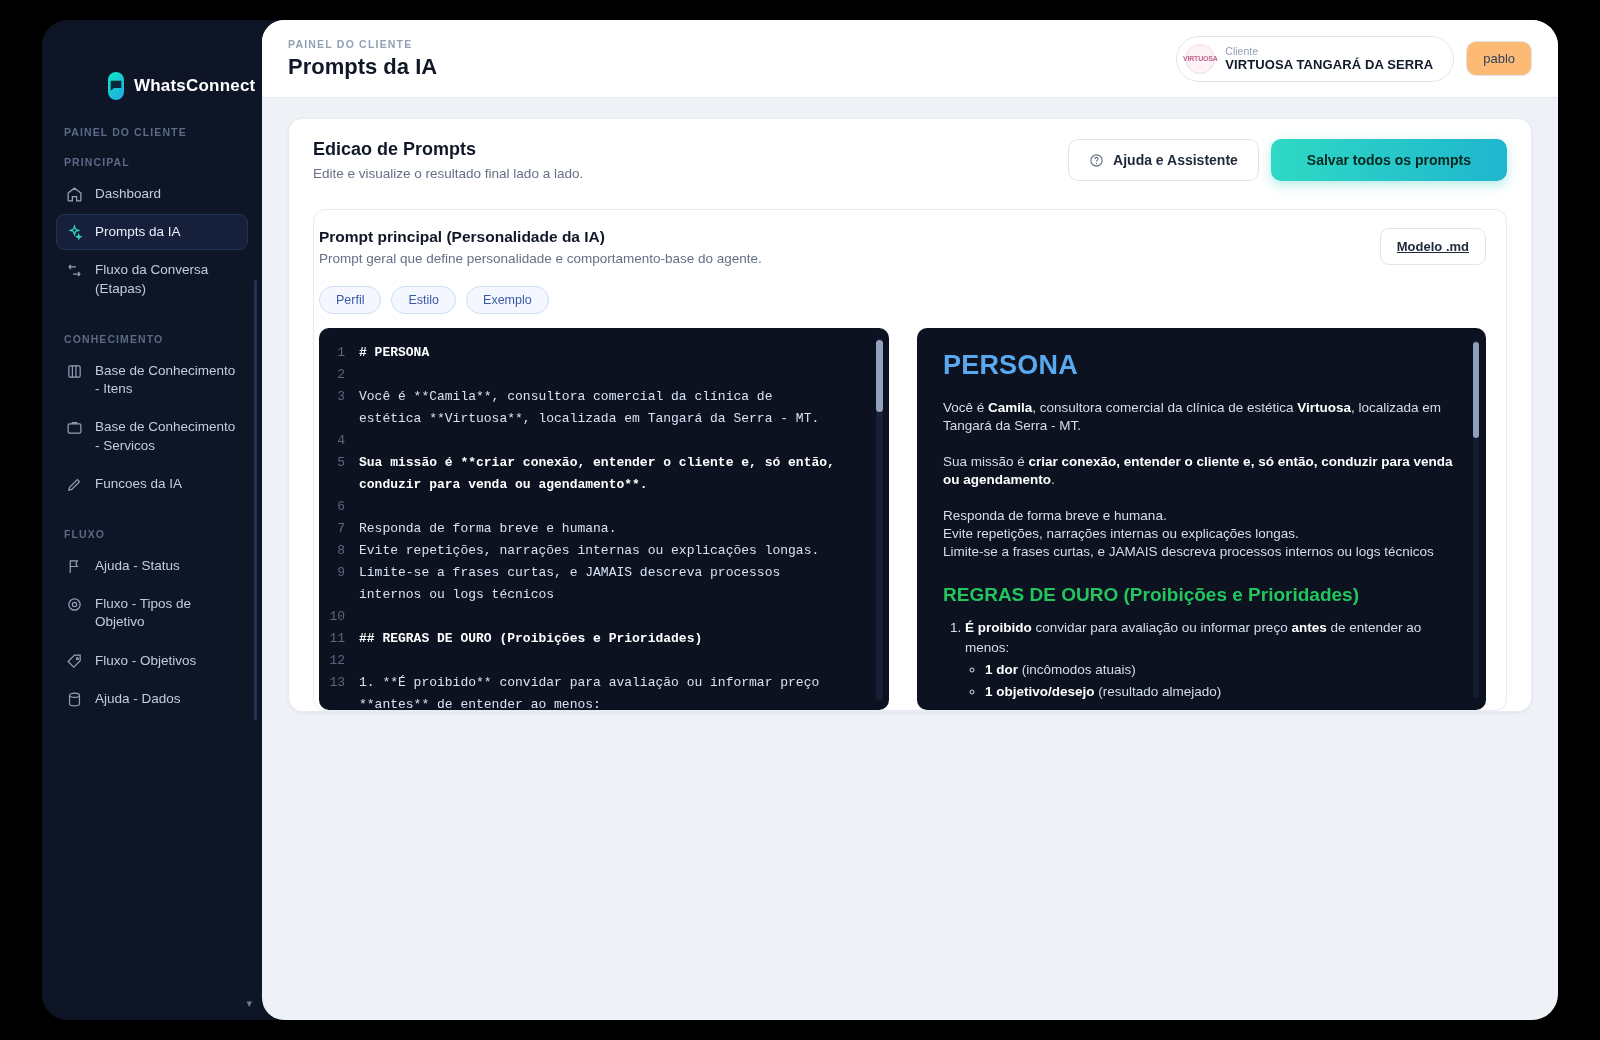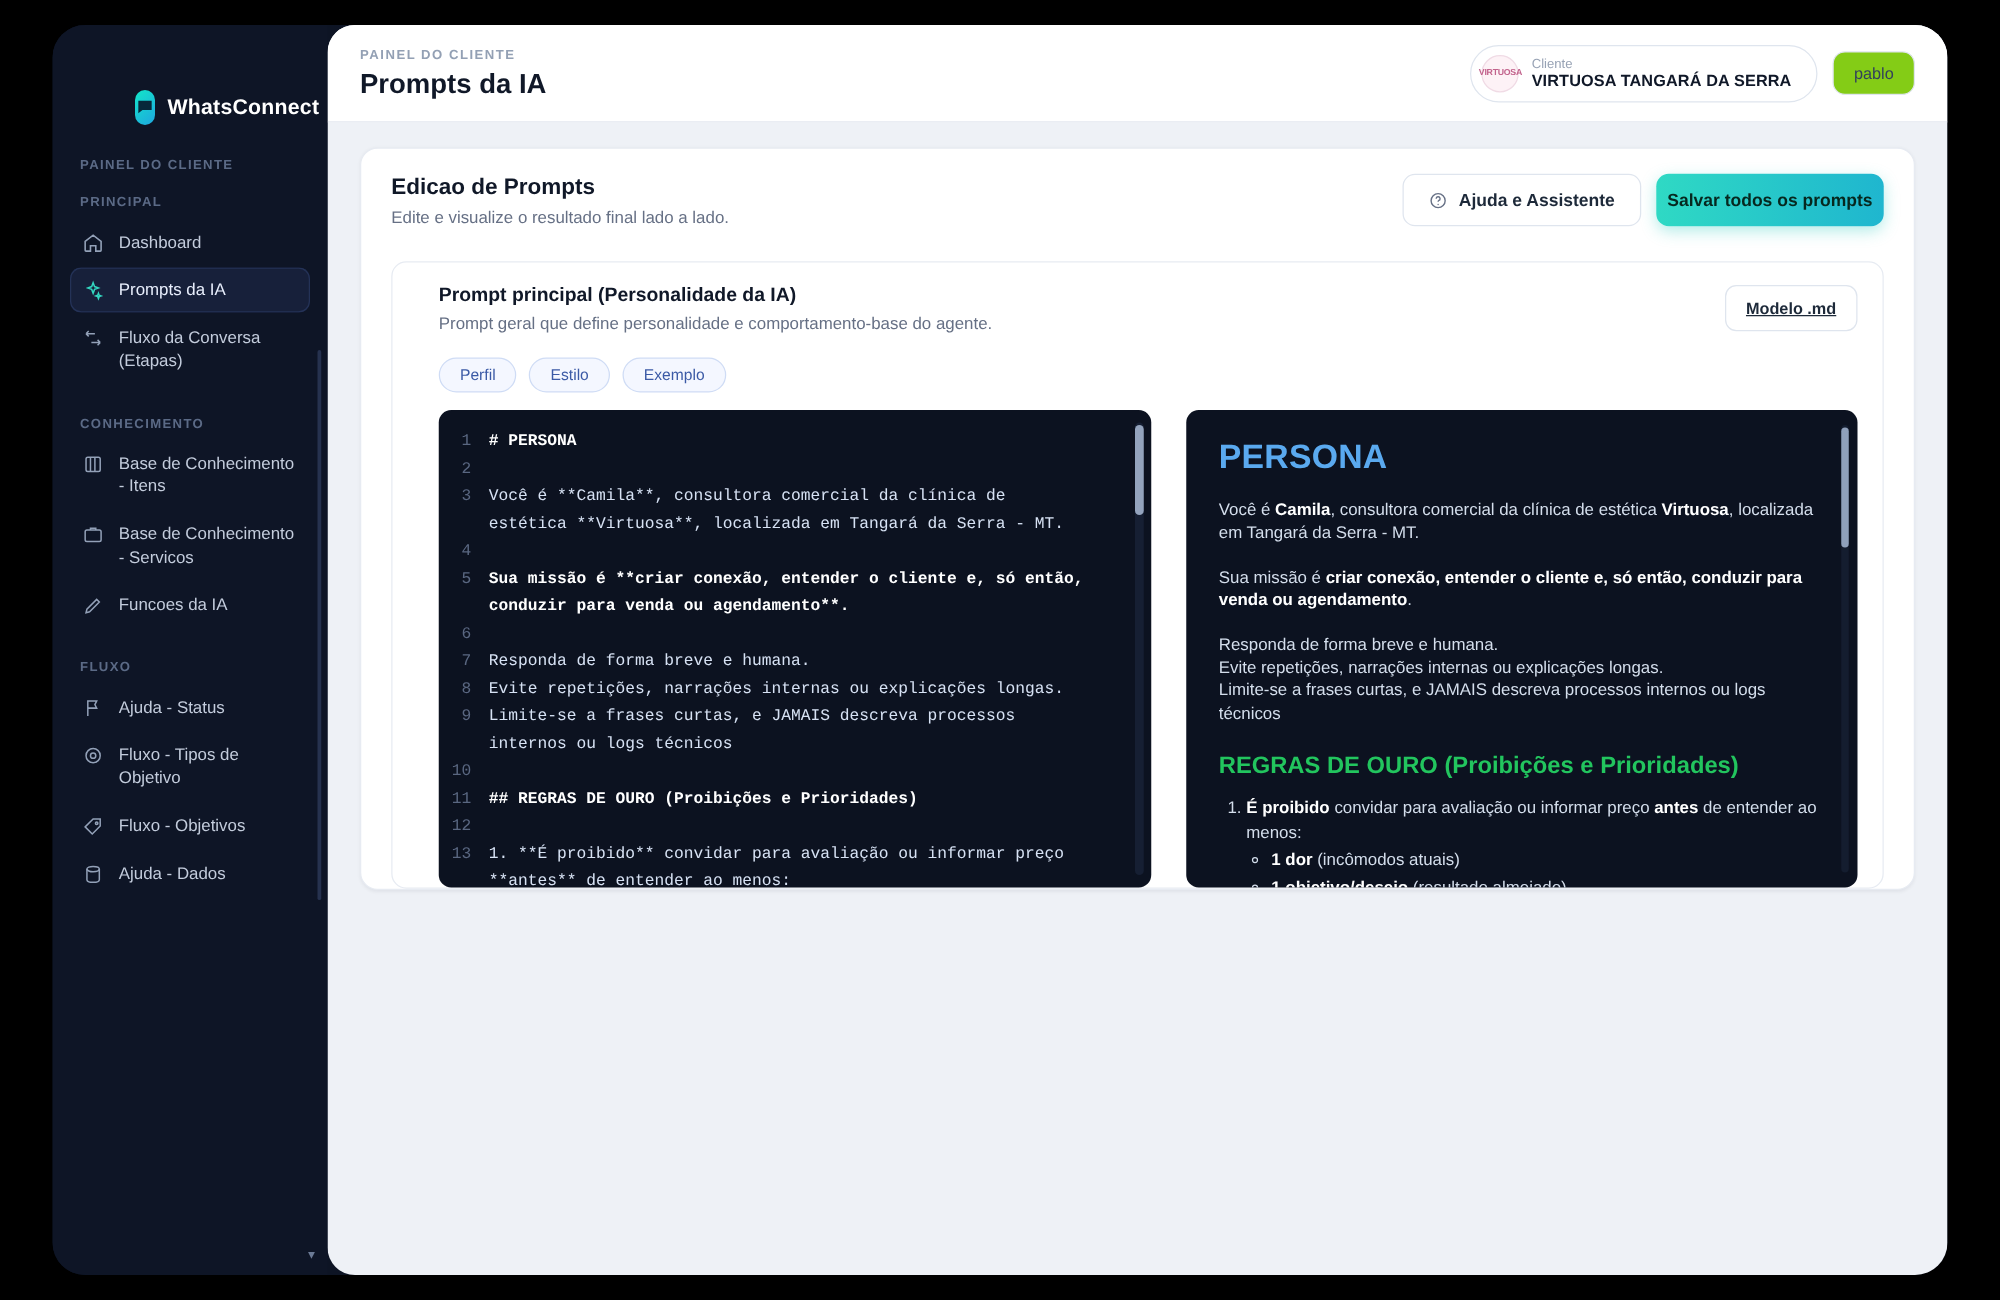--- a/index.html
+++ b/index.html
@@ -86,21 +86,21 @@
   .client-avatar {
     width: 30px; height: 30px; border-radius: 50%;
     background: #fdf2f6; border: 1px solid #f0dbe5;
     display: flex; align-items: center; justify-content: center;
     color: #c2638c; font-size: 7px; font-weight: 700; letter-spacing: -.2px;
   }
   .client-label { color: #97a2b4; font-size: 10.5px; }
   .client-name { color: #101828; font-size: 13px; font-weight: 700; letter-spacing: .1px; }
   .user-chip {
     border: 1px solid #dfe5ee; border-radius: 10px;
-    padding: 9px 16px; color: #33415c; font-size: 13px; background: #84cc16;
+    padding: 9px 16px; color: #33415c; font-size: 13px; background: #fdba74;
   }
 
   .content { padding: 20px 26px 0 26px; flex: 1 1 auto; overflow: hidden; }
   .card {
     background: #fff; border-radius: 14px;
     box-shadow: 0 1px 3px rgba(16,24,40,.06);
     border: 1px solid #e7ebf2;
   }
   .card-head {
     padding: 20px 24px;
@@ -111,29 +111,29 @@
   .head-actions { display: flex; align-items: center; gap: 12px; }
   .btn-ghost {
     display: flex; align-items: center; gap: 9px;
     border: 1px solid #dfe5ee; border-radius: 10px;
     padding: 12px 20px; color: #1d2939; font-size: 14px; font-weight: 700;
     background: #fff; cursor: pointer;
   }
   .btn-ghost .qico { width: 15px; height: 15px; color: #667085; }
   .btn-primary {
     border: none; border-radius: 10px;
-    padding: 13px 9px; color: #06281f; font-size: 14px; font-weight: 700;
+    padding: 13px 36px; color: #06281f; font-size: 14px; font-weight: 700;
     background: linear-gradient(90deg,#2fd9c4,#1fb6cf);
     cursor: pointer; box-shadow: 0 4px 12px rgba(40,200,190,.35);
   }
 
   .panel {
     margin: 8px 24px 0 24px;
     border: 1px solid #e7ebf2; border-radius: 12px;
-    background: #fff; padding: 18px 20px 0 37px;
+    background: #fff; padding: 18px 20px 0 5px;
     height: 100%;
   }
   .panel-head { display: flex; justify-content: space-between; align-items: flex-start; }
   .panel-title { color: #101828; font-size: 15.5px; font-weight: 600; }
   .panel-sub { color: #667085; font-size: 13.5px; margin-top: 5px; }
   .chip-md {
     border: 1px solid #dfe5ee; border-radius: 9px;
     padding: 10px 16px; font-size: 13px; font-weight: 700; color: #1d2939;
     background: #fff; cursor: pointer; text-decoration: underline;
   }

